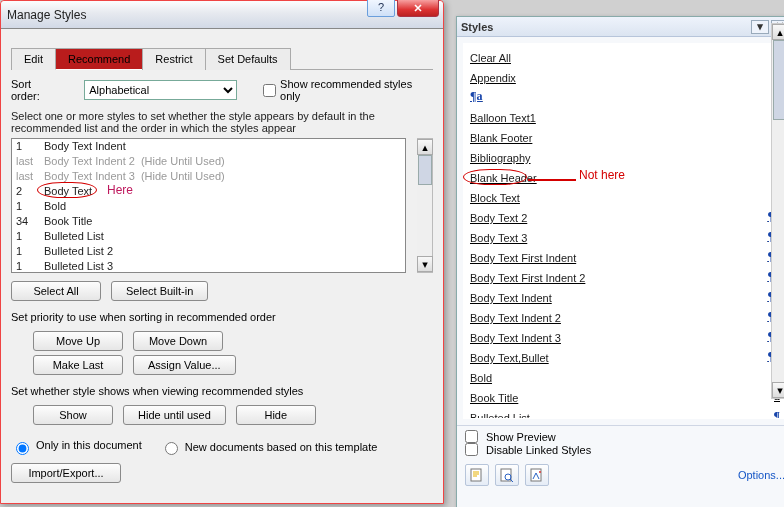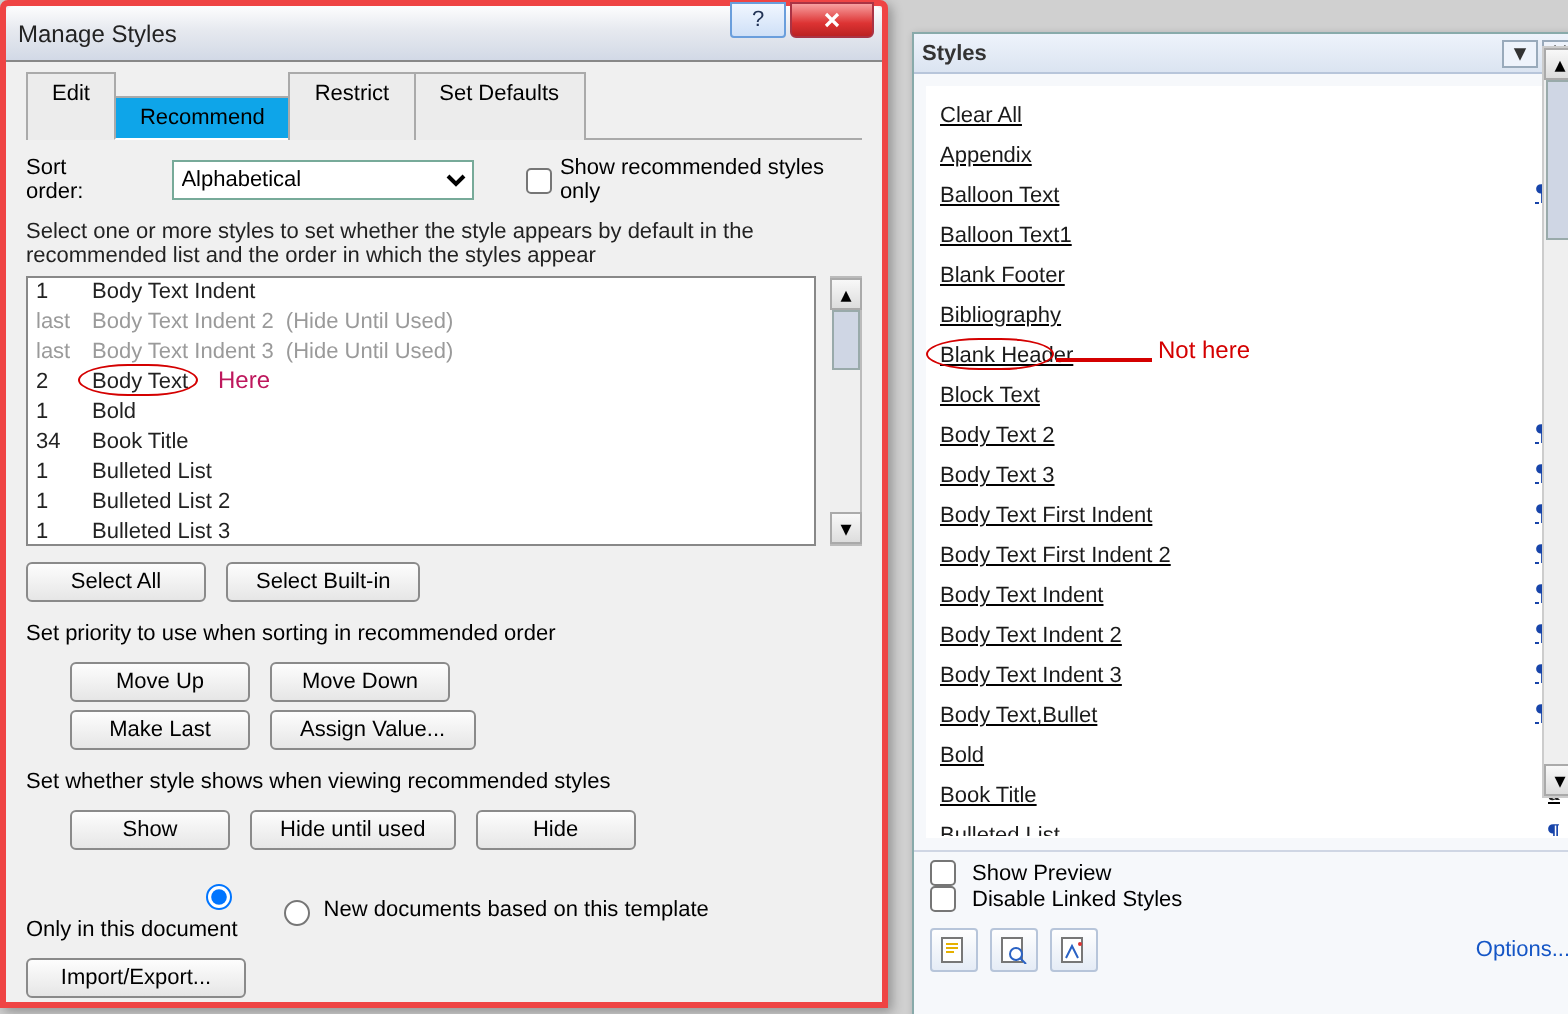--- a/index.html
+++ b/index.html
@@ -1,40 +1,40 @@
 <!DOCTYPE html>
 <html><head>
 <meta charset="utf-8">
 <style>
   * { box-sizing: border-box; font-family: "Segoe UI", Tahoma, sans-serif; font-size: 11px; }
   body { margin: 0; background: #d0d0d0; width: 784px; height: 507px; position: relative; }
 
   
   .dialog {
     position: absolute; left: 0; top: 0; width: 444px; height: 504px;
-    background: #f0f0f0; border: 3px solid #ef4444; border-radius: 4px 4px 0 0;
+    background: #f0f0f0; border: 1px solid #ef4444; border-radius: 4px 4px 0 0;
     box-shadow: 2px 2px 6px rgba(0,0,0,0.3);
   }
   .titlebar {
     height: 28px; background: linear-gradient(#fdfdfe, #e6e9ef 45%, #d2d9e6);
     border-bottom: 1px solid #888; display: flex; align-items: center; padding: 0 6px;
     border-radius: 4px 4px 0 0; position: relative;
   }
   .titlebar .title { color: #222; font-size: 12px; }
   .winbtns { position: absolute; right: 4px; top: -2px; display: flex; gap: 0; }
   .winbtn { width: 28px; height: 18px; border: 1px solid #4a6; background: linear-gradient(#f8fff8,#c9e6c9); border-radius: 0 0 3px 3px; display:flex;align-items:center;justify-content:center; }
   .winbtn.help { border-color: #6a9edc; background: linear-gradient(#f0f6ff,#cfe0f7); margin-right:2px; border-radius:0 0 2px 2px; }
   .winbtn.close { border-color: #a34; background: linear-gradient(#f7a0a0,#d33 60%,#b22); color:#fff; width:42px; border-radius:0 0 3px 3px;}
   .winbtn svg { width: 10px; height: 10px; }
 
-  .body { padding: 4px 10px 10px; }
+  .body { padding: 18px 10px 10px; }
 
   .tabs { display:flex; border-bottom: 1px solid #aaa; margin-bottom: 8px; }
   .tab { padding: 4px 12px; background:#ececec; border:1px solid #aaa; border-bottom:none; margin-right:-1px; position:relative; top:1px; cursor:pointer; }
-  .tab.active { background:#0ea5e9; border-bottom:1px solid #fff;margin-top:12px; }
+  .tab.active { background:#b91c1c; border-bottom:1px solid #fff; }
 
   .row { display:flex; align-items:center; margin-bottom:6px; gap:22px; }
   select.sortsel { width:155px; height:20px; border:1px solid #7a9; background:#fff; }
   select.sortsel option.sel { background:#3a77d4;color:#fff; }
   input[type=checkbox] { margin:0 4px 0 0; }
 
   .instr { margin:8px 0 4px; color:#222; }
 
   .listwrap { position:relative; }
   .stylelist {
@@ -201,21 +201,21 @@
     </div>
 
     <div class="section-label">Set whether style shows when viewing recommended styles</div>
     <div class="btnrow" style="margin-left:22px">
       <button class="std" style="min-width:80px">Show</button>
       <button class="std" style="min-width:100px">Hide until used</button>
       <button class="std" style="min-width:80px">Hide</button>
     </div>
 
     <div class="radio-row">
-      <label style="display:flex;align-items:flex-end;gap:4px;flex-direction:column;">
+      <label style="display:flex;align-items:flex-start;gap:4px;">
         <input type="radio" name="scope" checked="" style="">
         <span>Only in this document</span>
       </label>
       <label style="display:flex;align-items:center;gap:4px;">
         <input type="radio" name="scope" style="">
         <span>New documents based on this template</span>
       </label>
     </div>
 
     <div class="footer">
@@ -235,21 +235,20 @@
   <div class="pane-list" id="panelist">
       <div class="pane-item">
         <span class="label">Clear All</span>
         <span class="glyph"></span>
       </div>
       <div class="pane-item">
         <span class="label">Appendix</span>
         <span class="glyph">¶</span>
       </div>
       <div class="pane-item">
-        <span class="label">Balloon Text</span>
         <span class="glyph underlined">¶a</span>
       </div>
       <div class="pane-item">
         <span class="label">Balloon Text1</span>
         <span class="glyph">¶</span>
       </div>
       <div class="pane-item">
         <span class="label">Blank Footer</span>
         <span class="glyph">¶</span>
       </div>

